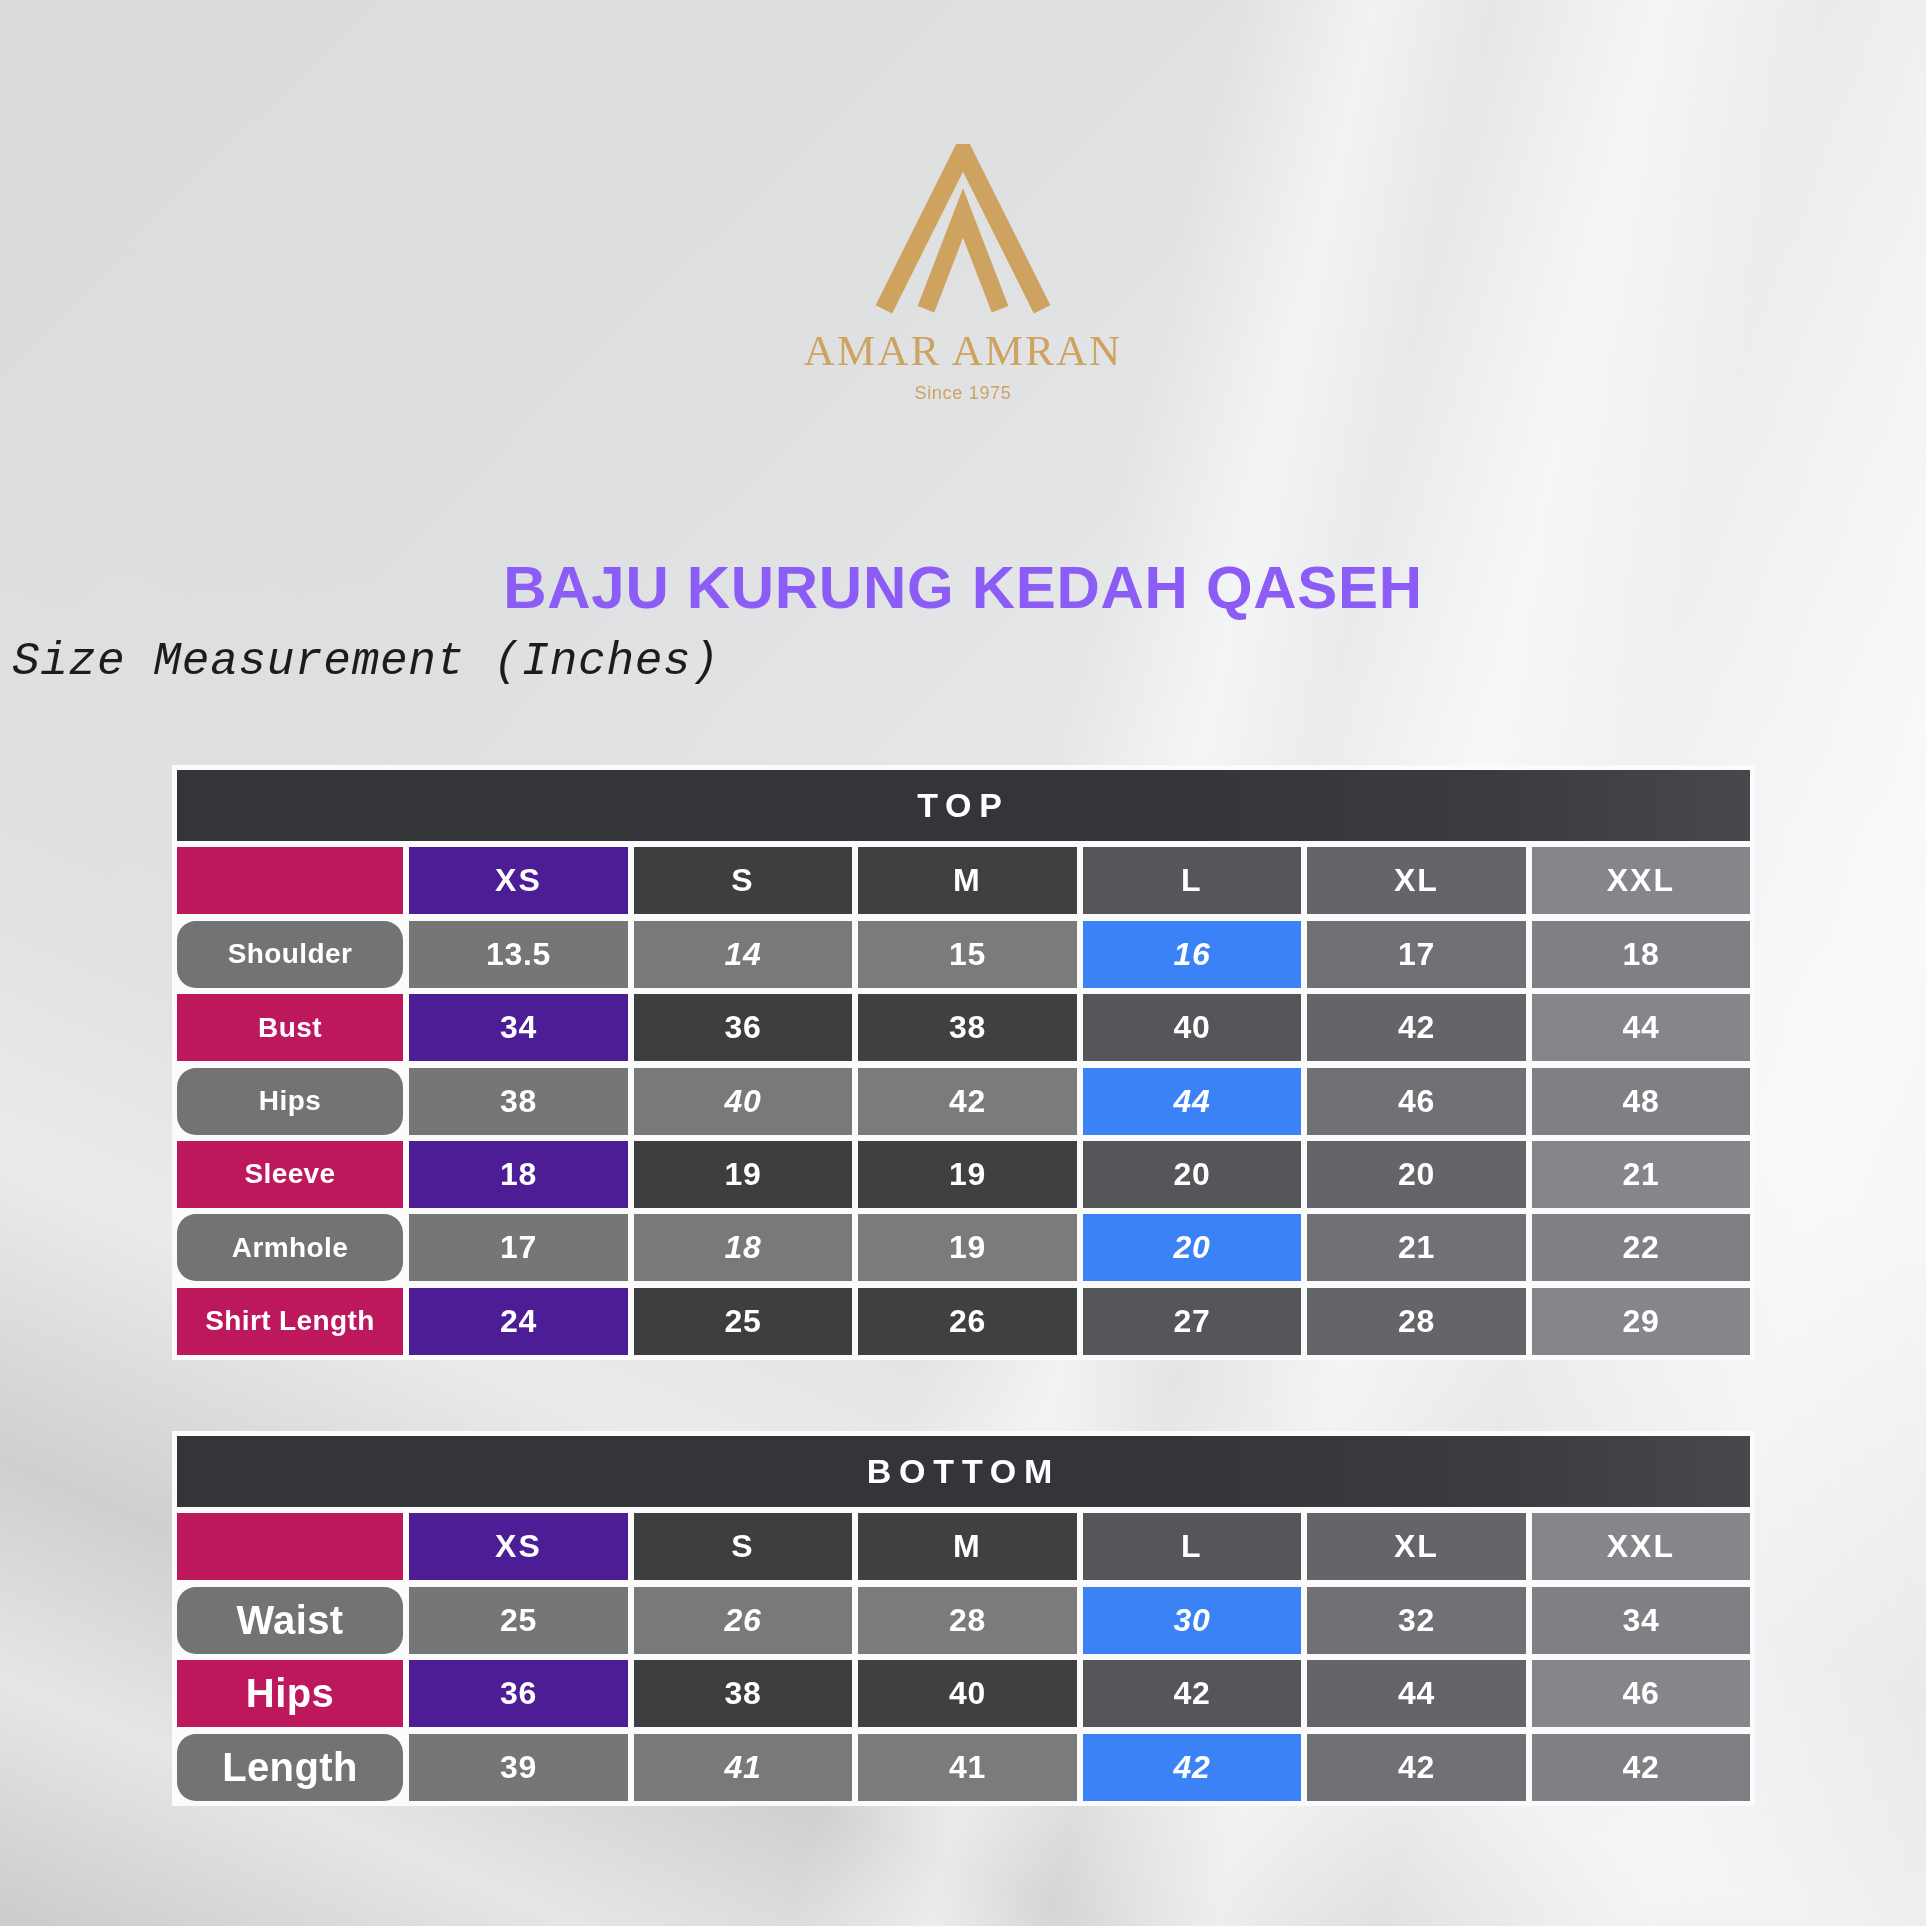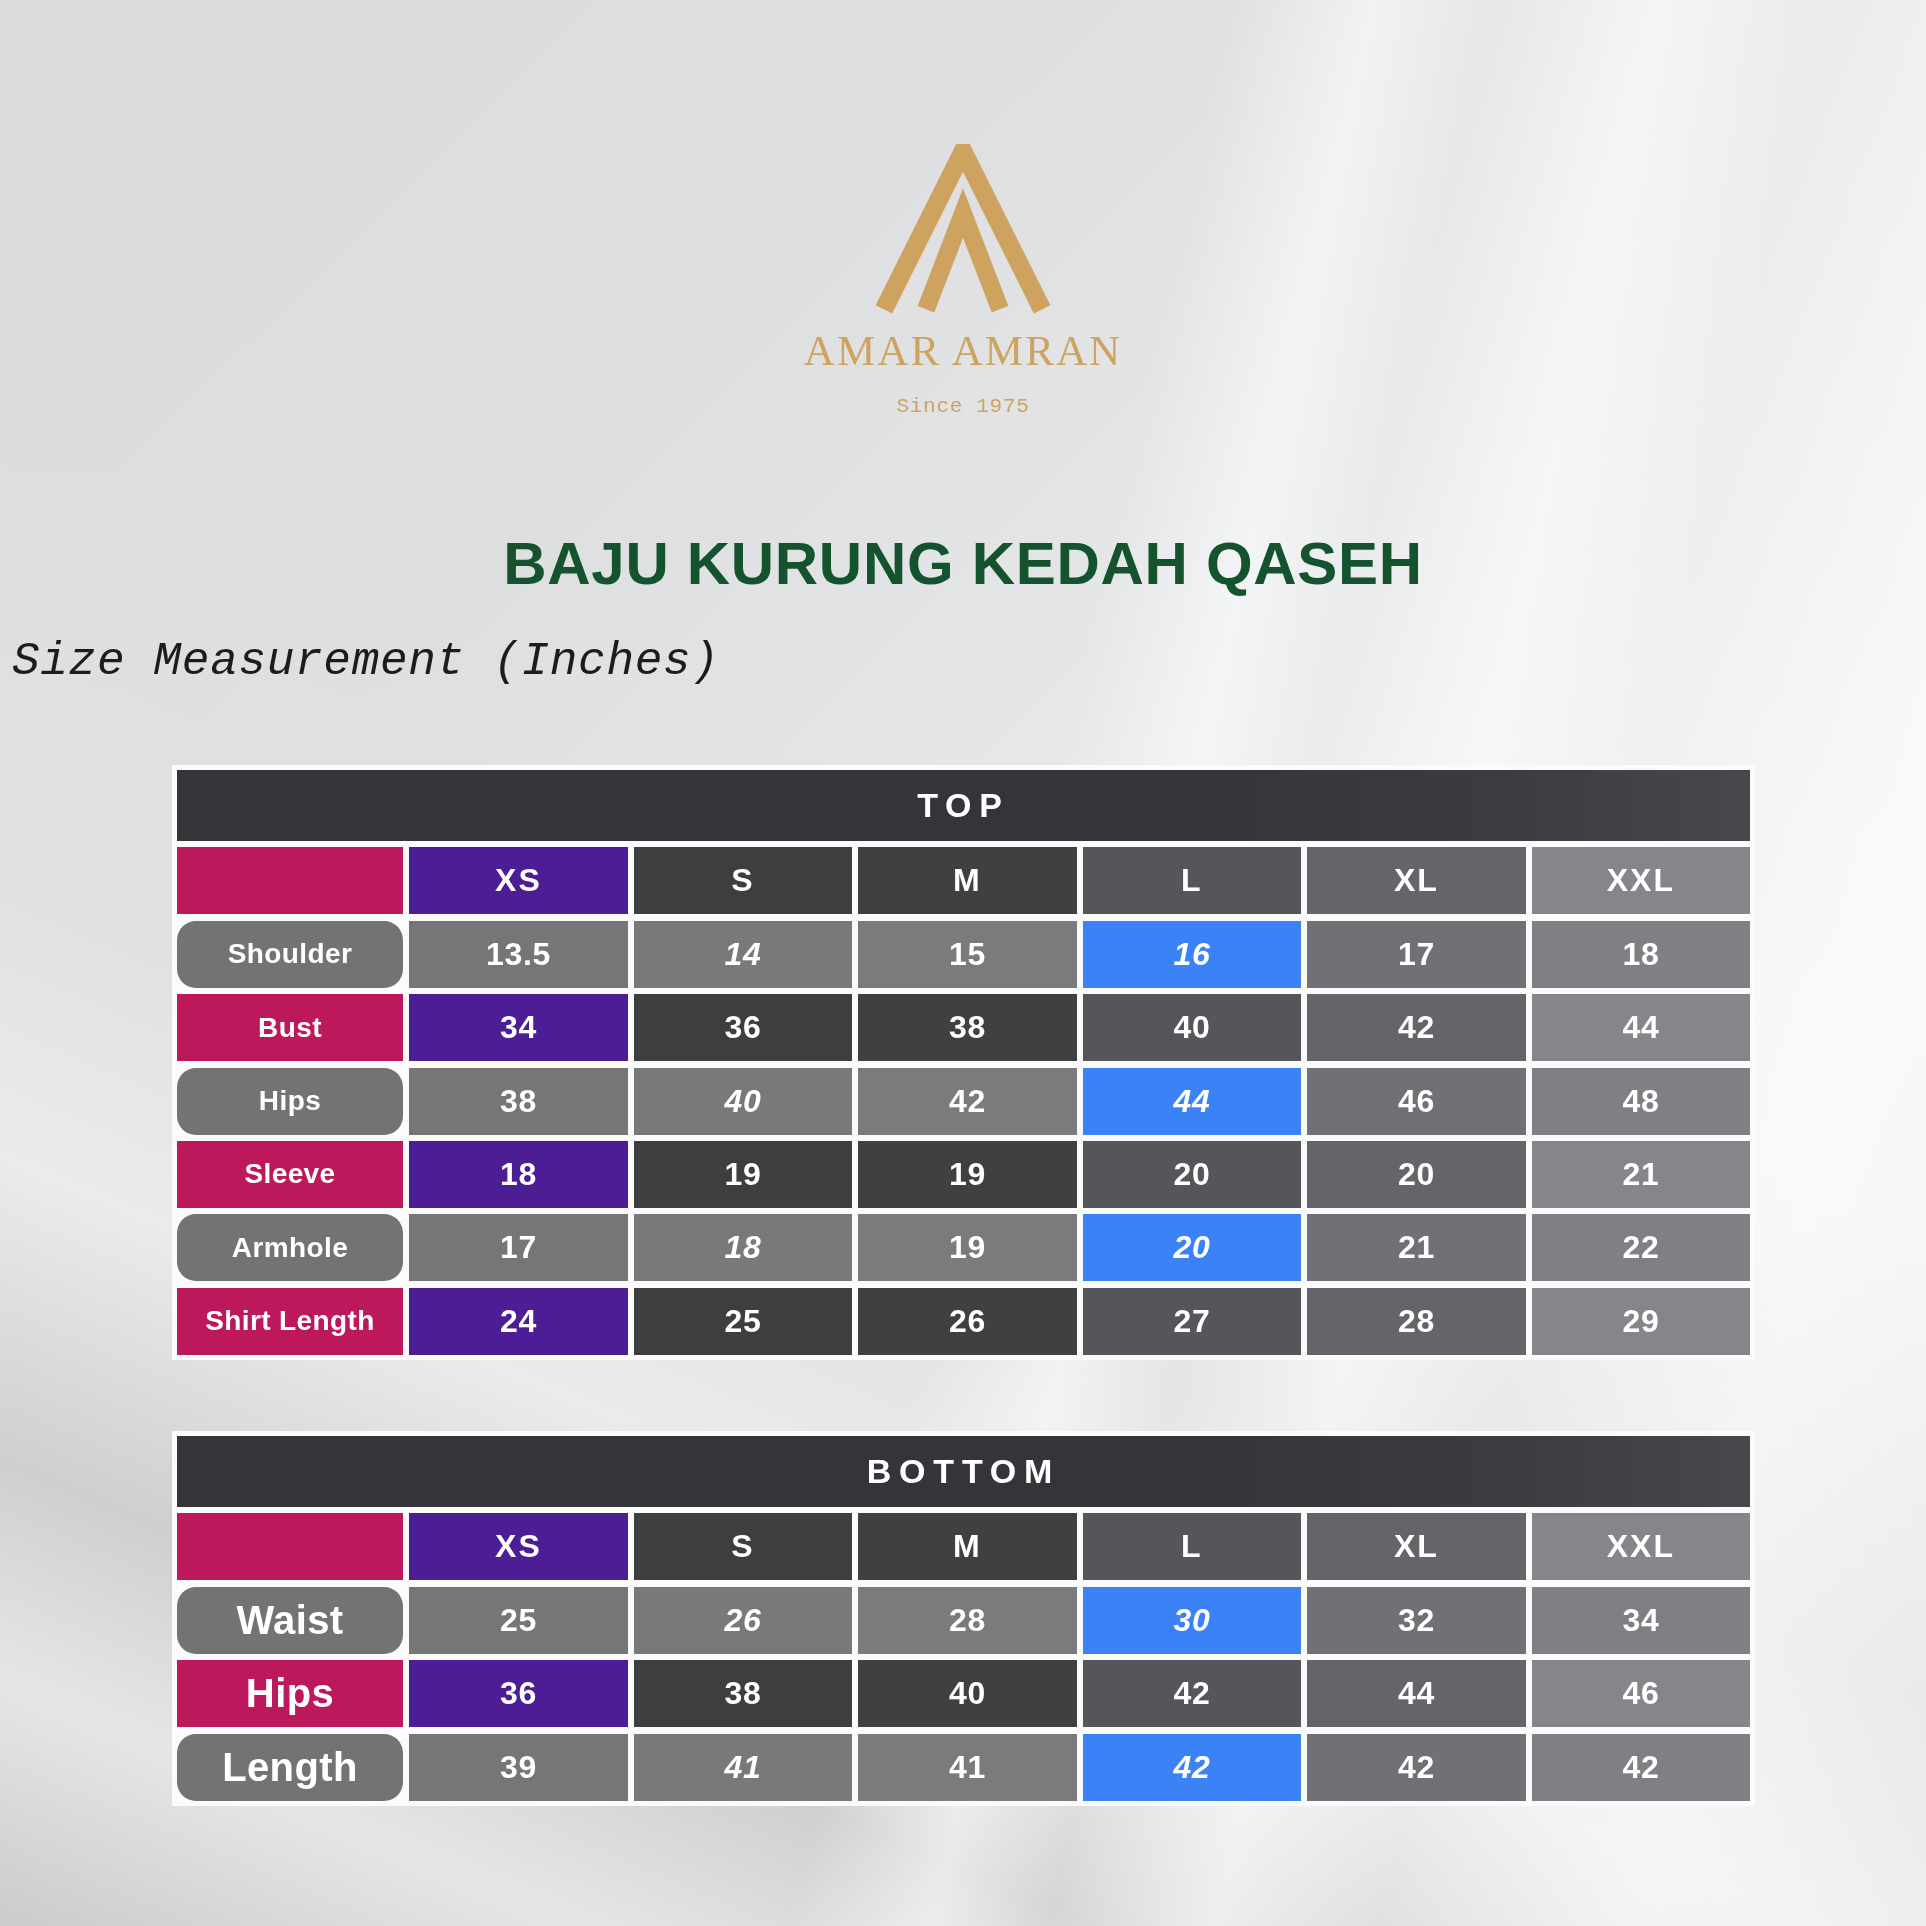--- a/index.html
+++ b/index.html
@@ -17,27 +17,27 @@
         rgba(255,255,255,.55) 88%, rgba(248,249,250,.3) 100%),
       linear-gradient(23deg, #c9cbcd 0%, #e4e6e8 9%, #cdcfd1 17%, #e9ebed 28%,
         #dfe1e3 38%, rgba(238,240,242,0) 55%),
       linear-gradient(135deg, #d9dbdd 0%, #dddfe1 28%, #e7e9eb 52%, #f2f3f5 74%, #ecedef 100%);
   }
 
   
   .brand { position: absolute; top: 144px; left: 0; width: 100%; text-align: center; color: #cda35f; }
   .logo-svg { width: 180px; height: 171px; display: block; margin: 0 auto; }
   .brand-name { font-family: "Liberation Serif", serif; font-size: 43px; letter-spacing: 2.1px; margin-top: 11.4px; }
-  .brand-tagline { font-size: 21px; margin-top: 20px; letter-spacing: 0.7px; font-family: Liberation Mono, monospace; }
+  .brand-tagline { font-size: 18px; margin-top: 8px; letter-spacing: 0.7px; }
 
   
   .page-title {
-    position: absolute; top: 489px; left: 0; width: 100%;
+    position: absolute; top: 513px; left: 0; width: 100%;
     text-align: center; font-size: 60px; font-weight: 700;
-    letter-spacing: 0.7px; color: #14532d;
+    letter-spacing: 0.7px; color: #8b5cf6;
   }
   .page-subtitle {
     position: absolute; top: 598px; left: 12px; width: 100%;
     text-align: left; font-size: 46px; font-style: italic;
     font-weight: 400; letter-spacing: 0.7px; color: #1c1c1c; font-family: Liberation Mono, monospace;
   }
 
   
   .size-table {
     position: absolute; left: 172px; width: 1583px;

